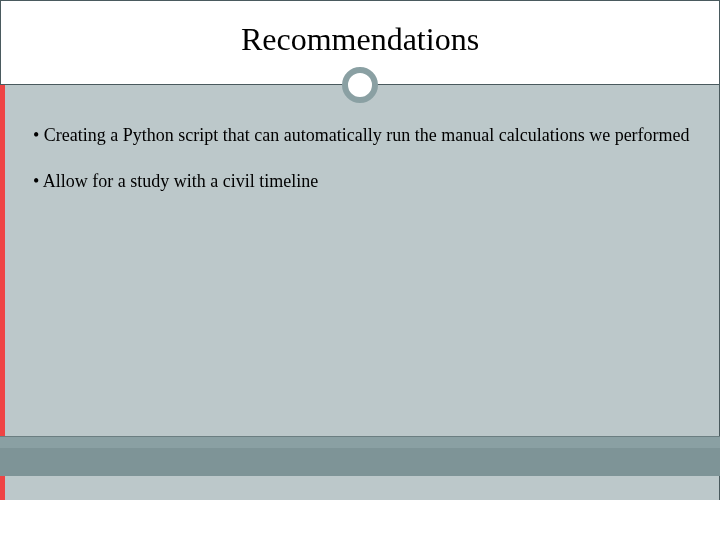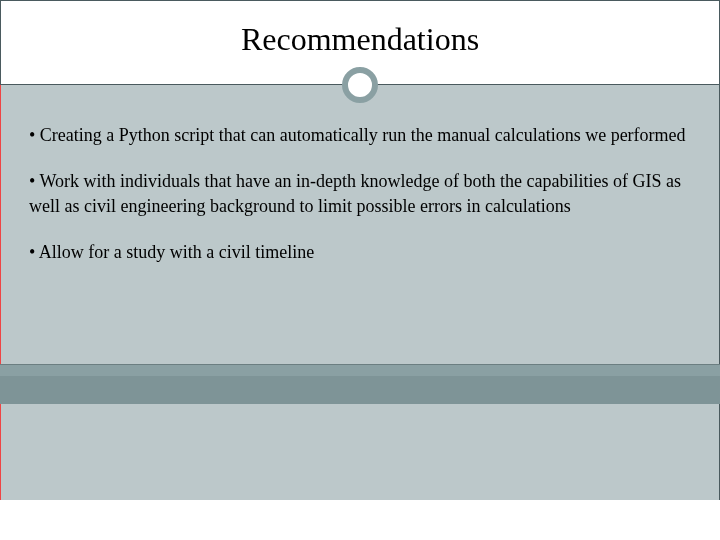--- a/index.html
+++ b/index.html
@@ -3,21 +3,21 @@
 <meta charset="utf-8">
 <style>
   * { margin: 0; padding: 0; box-sizing: border-box; }
   html, body { width: 720px; height: 540px; overflow: hidden; }
   body {
     font-family: Georgia, 'Times New Roman', serif;
     background: #ffffff;
   }
   .slide {
     width: 720px;
-    height: 404px;
+    height: 476px;
     position: relative;
     background: #fef9c3;
   }
   .header-area {
     position: absolute;
     top: 0;
     left: 0;
     width: 100%;
     height: 85px;
     background: #ffffff;
@@ -31,21 +31,21 @@
     padding-top: 20px;
     font-family: Georgia, 'Times New Roman', serif;
   }
   .body-area {
     position: absolute;
     top: 85px;
     left: 0;
     width: 100%;
     height: 415px;
     background: #bcc8ca;
-    border-left: 1px solid #ef4444;
+    border-left: 5px solid #ef4444;
     border-right: 1px solid #4a5a5e;
   }
   .circle-decoration {
     position: absolute;
     top: 67px;
     left: 50%;
     transform: translateX(-50%);
     width: 36px;
     height: 36px;
     border: 6px solid #8aa0a3;
@@ -85,21 +85,20 @@
 
 <div class="slide">
 
   <div class="header-area">
     <h1 class="title">Recommendations</h1>
   </div>
 
   <div class="body-area">
     <div class="content">
       <div class="bullet-item">• Creating a Python script that can automatically run the manual calculations we performed</div>
-      <div class="bullet-item">• Work with individuals that have an in-depth knowledge of both the capabilities of GIS as well as civil engineering background to limit possible errors in calculations</div>
       <div class="bullet-item">• Allow for a study with a civil timeline</div>
     </div>
   </div>
 
   <div class="circle-decoration"></div>
 
   <div class="footer-bar">
     <div class="footer-inner"></div>
   </div>
 

